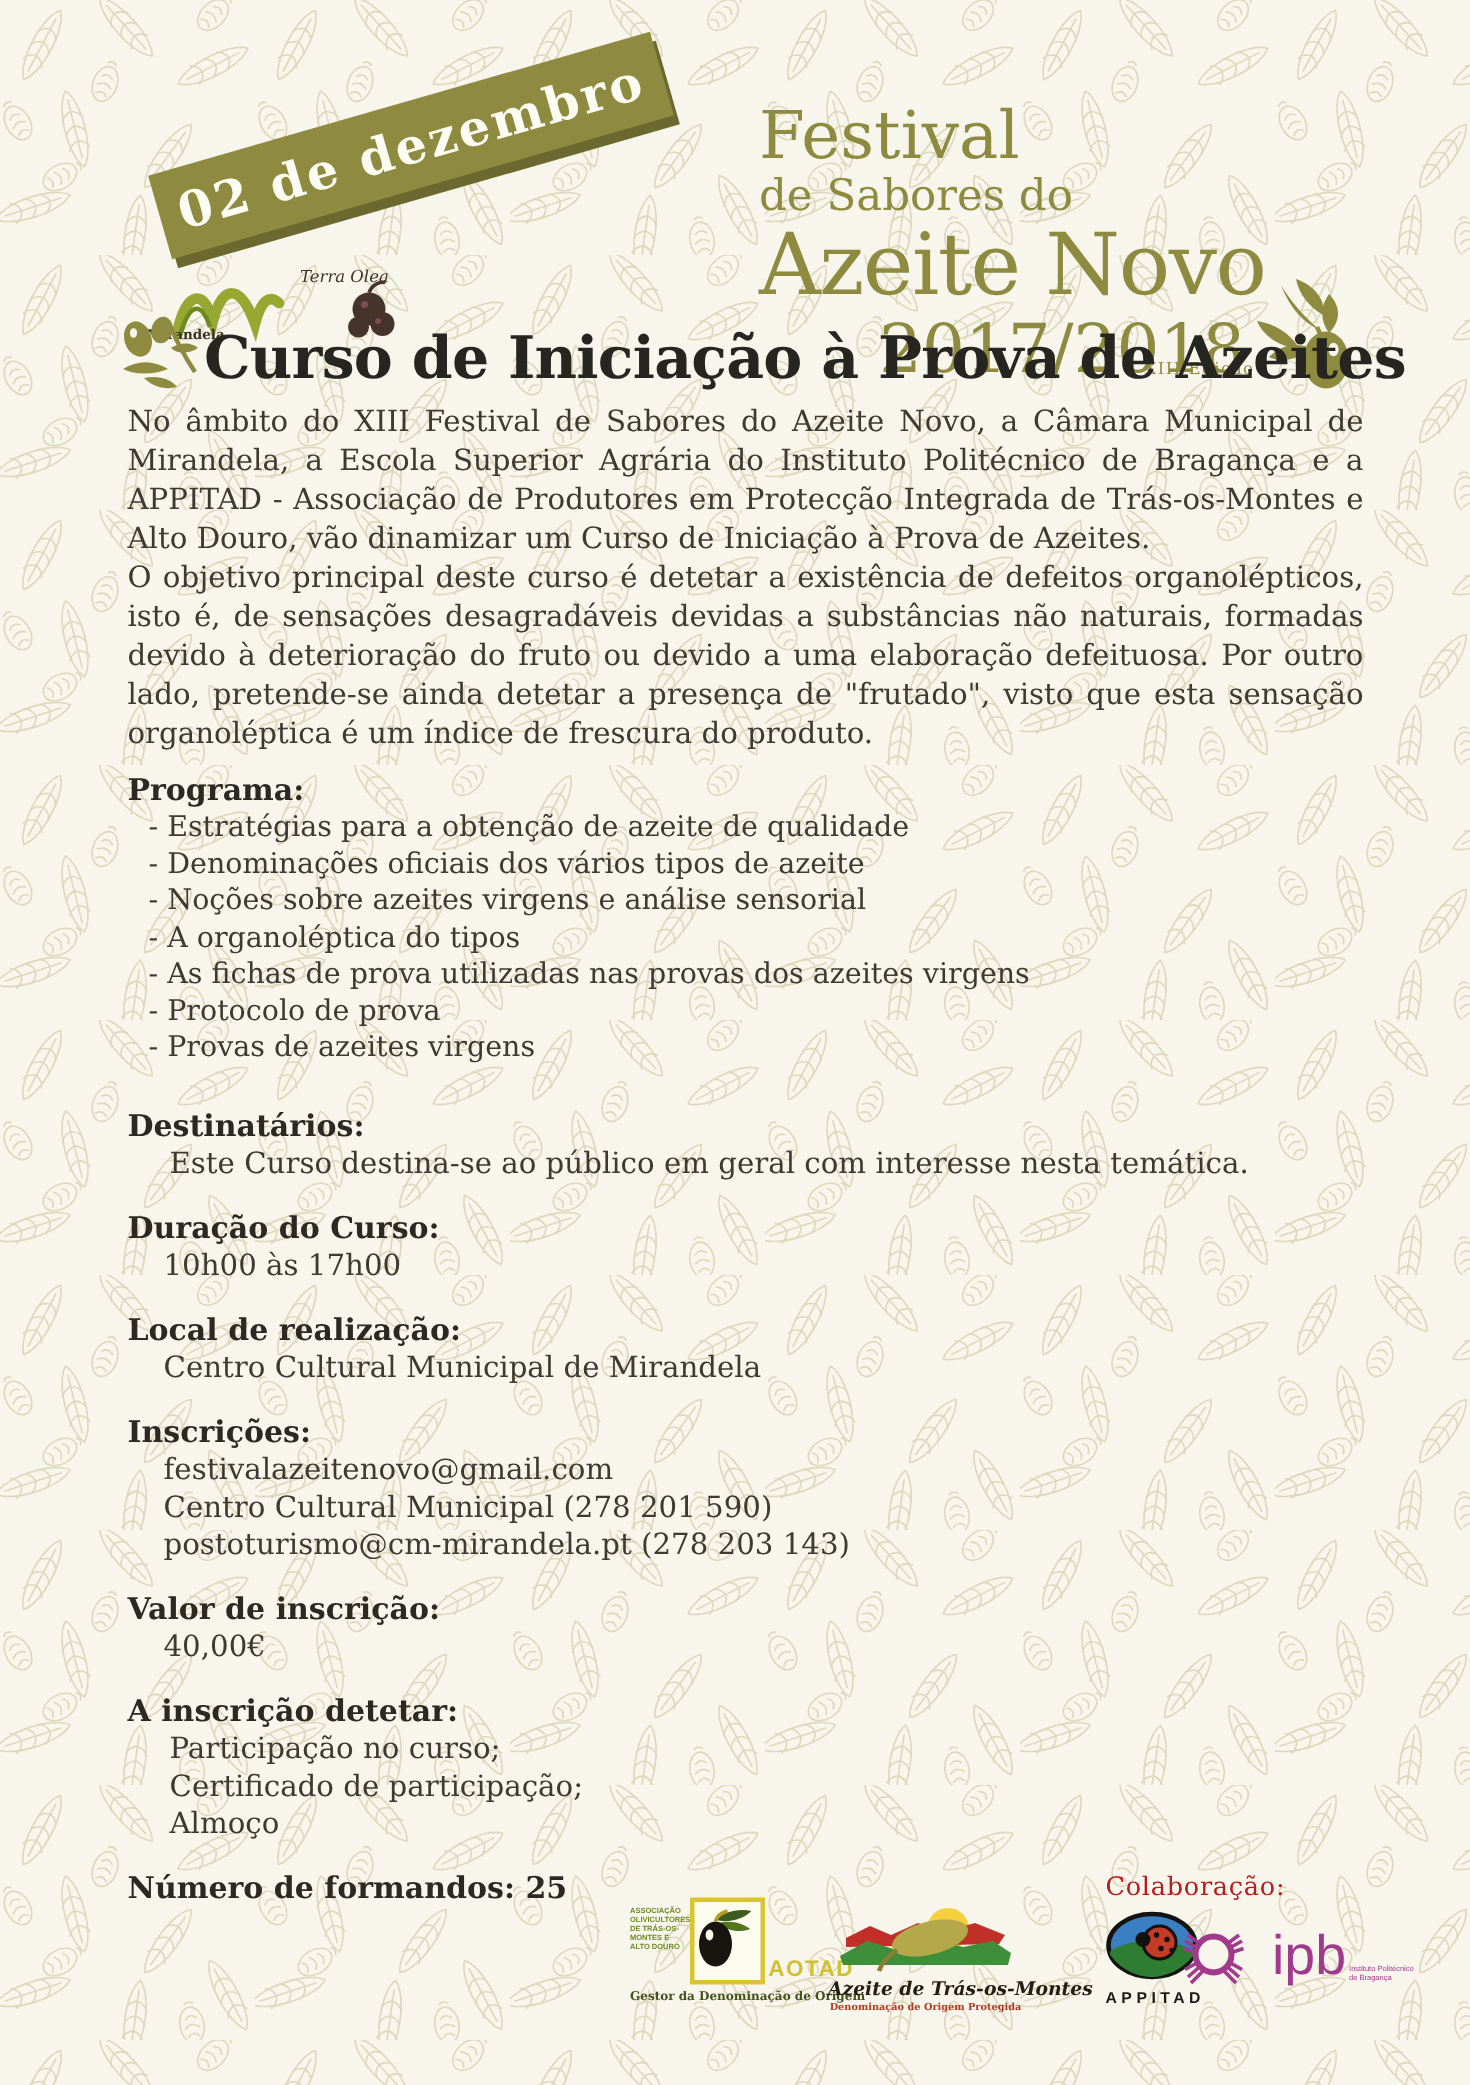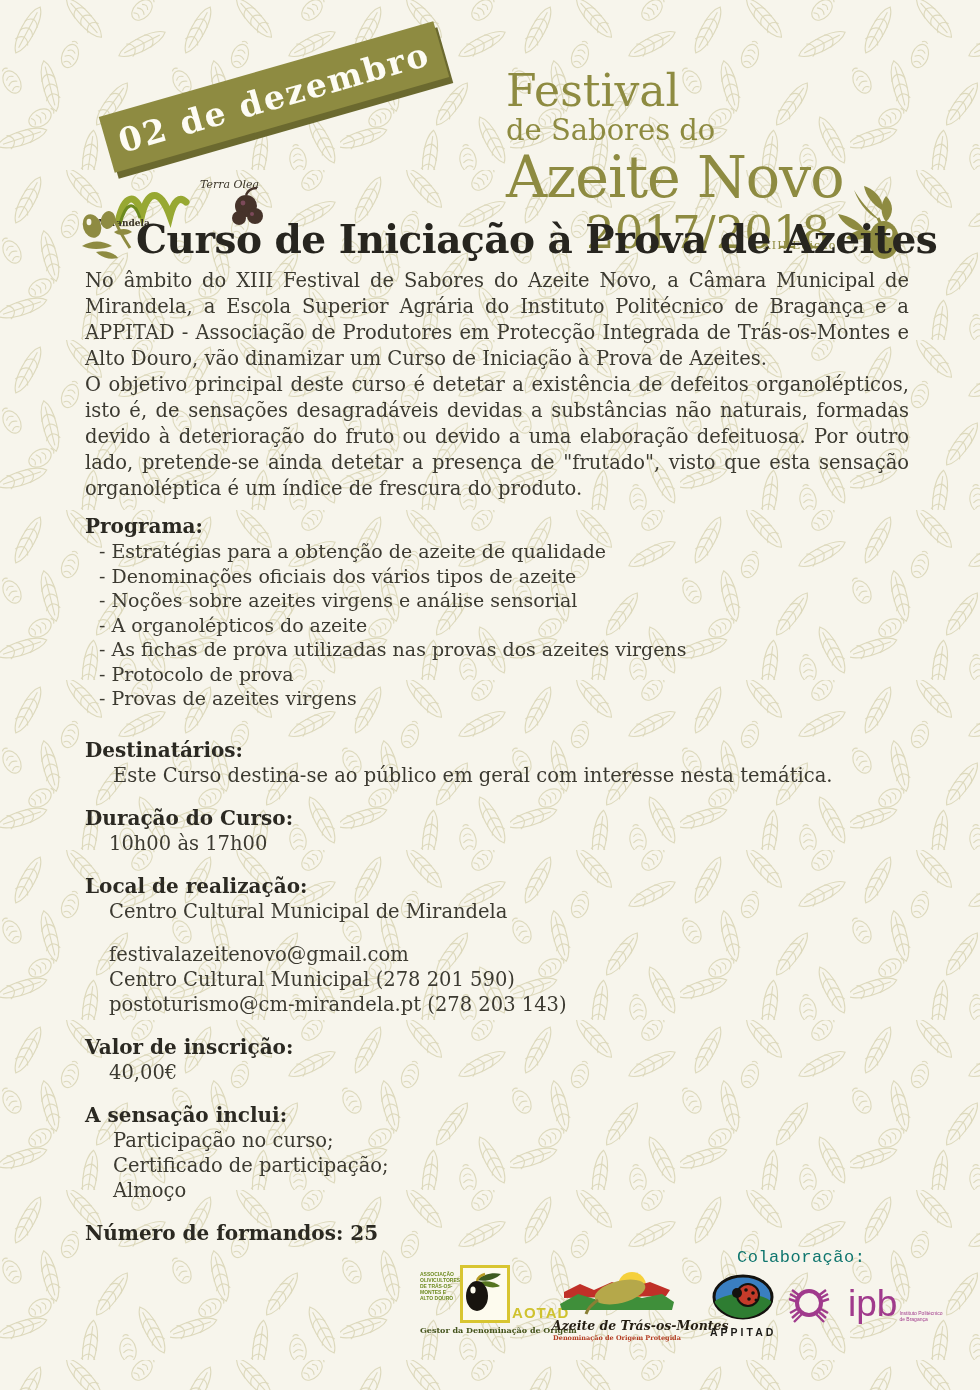--- a/index.html
+++ b/index.html
@@ -53,22 +53,22 @@
   .aotad-small{width:42px;font-family:"Liberation Sans",sans-serif;font-size:5px;line-height:6px;
     color:#6d8a1f;font-weight:bold;text-transform:uppercase;padding-top:6px;}
   .aotad-box{width:44px;height:52px;background:#fdfbee;border:3px solid #d8c531;flex:none;}
   .aotad-name{font-family:"Liberation Sans",sans-serif;font-weight:bold;font-size:15px;
     color:#cfc22e;align-self:flex-end;margin:0 0 2px 2px;letter-spacing:1px;text-align:right;}
   .aotad-caption{font-size:8px;font-weight:bold;color:#44531c;margin-top:2px;white-space:nowrap;}
   .azeite{position:absolute;left:552px;top:30px;width:130px;text-align:center;}
   .azeite-name{font-size:12.5px;font-weight:bold;font-style:italic;color:#241d12;white-space:nowrap;
     margin-top:-4px;}
   .azeite-caption{font-size:6.5px;font-weight:bold;color:#b23c22;margin-top:1px;}
-  .colab-label{position:absolute;left:737px;top:8px;font-size:17px;color:#0f766e;letter-spacing:0.5px;font-family:Liberation Mono, monospace;}
-  .appitad{position:absolute;left:710px;top:33px;width:64px;text-align:right;}
+  .colab-label{position:absolute;left:737px;top:8px;font-size:17px;color:#b91c1c;letter-spacing:0.5px;}
+  .appitad{position:absolute;left:737px;top:33px;width:64px;text-align:left;}
   .appitad-name{font-family:"Liberation Sans",sans-serif;font-weight:bold;font-size:10.5px;
     letter-spacing:3px;color:#1c1b18;margin-top:1px;}
   .ipb{position:absolute;left:786px;top:40px;display:flex;align-items:center;}
   .ipb-name{font-family:"Liberation Sans",sans-serif;font-weight:normal;font-size:37px;
     color:var(--ipb-purple,#a03a8c);line-height:1;margin-left:16px;}
   .ipb-caption{font-family:"Liberation Sans",sans-serif;font-size:5px;line-height:5.5px;
     color:var(--ipb-purple,#a03a8c);width:48px;align-self:flex-end;margin:0 0 4px 2px;}
   .mira-label{font-size:9px;fill:#3a3428;font-weight:bold;}
   .terra-label{font-size:11px;fill:#3a3428;font-style:italic;}
 </style>
@@ -169,21 +169,21 @@
   <div class="layer content">
     <p>No âmbito do XIII Festival de Sabores do Azeite Novo, a Câmara Municipal de Mirandela, a Escola Superior Agrária do Instituto Politécnico de Bragança e a APPITAD - Associação de Produtores em Protecção Integrada de Trás-os-Montes e Alto Douro, vão dinamizar um Curso de Iniciação à Prova de Azeites.</p>
     <p>O objetivo principal deste curso é detetar a existência de defeitos organolépticos, isto é, de sensações desagradáveis devidas a substâncias não naturais, formadas devido à deterioração do fruto ou devido a uma elaboração defeituosa. Por outro lado, pretende-se ainda detetar a presença de "frutado", visto que esta sensação organoléptica é um índice de frescura do produto.</p>
 
     <div class="sec" style="margin-top:12px">
       <h2>Programa:</h2>
       <ul class="plist">
         <li>- Estratégias para a obtenção de azeite de qualidade</li>
         <li>- Denominações oficiais dos vários tipos de azeite</li>
         <li>- Noções sobre azeites virgens e análise sensorial</li>
-        <li>- A organolépticos do azeite</li>
+        <li>- A organoléptica do tipos</li>
         <li>- As fichas de prova utilizadas nas provas dos azeites virgens</li>
         <li>- Protocolo de prova</li>
         <li>- Provas de azeites virgens</li>
       </ul>
     </div>
 
     <div class="sec sec-big-gap">
       <h2>Destinatários:</h2>
       <div class="line-wide">Este Curso destina-se ao público em geral com interesse nesta temática.</div>
     </div>
@@ -192,32 +192,33 @@
       <h2>Duração do Curso:</h2>
       <div class="line">10h00 às 17h00</div>
     </div>
 
     <div class="sec">
       <h2>Local de realização:</h2>
       <div class="line">Centro Cultural Municipal de Mirandela</div>
     </div>
 
     <div class="sec">
+      <h2>Inscrições:</h2>
       <div class="line">festivalazeitenovo@gmail.com</div>
       <div class="line">Centro Cultural Municipal (278 201 590)</div>
       <div class="line">postoturismo@cm-mirandela.pt (278 203 143)</div>
     </div>
 
     <div class="sec">
       <h2>Valor de inscrição:</h2>
       <div class="line">40,00€</div>
     </div>
 
     <div class="sec">
-      <h2>A sensação inclui:</h2>
+      <h2>A inscrição detetar:</h2>
       <div class="line-wide">Participação no curso;</div>
       <div class="line-wide">Certificado de participação;</div>
       <div class="line-wide">Almoço</div>
     </div>
 
     <div class="sec">
       <h2>Número de formandos: 25</h2>
     </div>
 
   </div>

